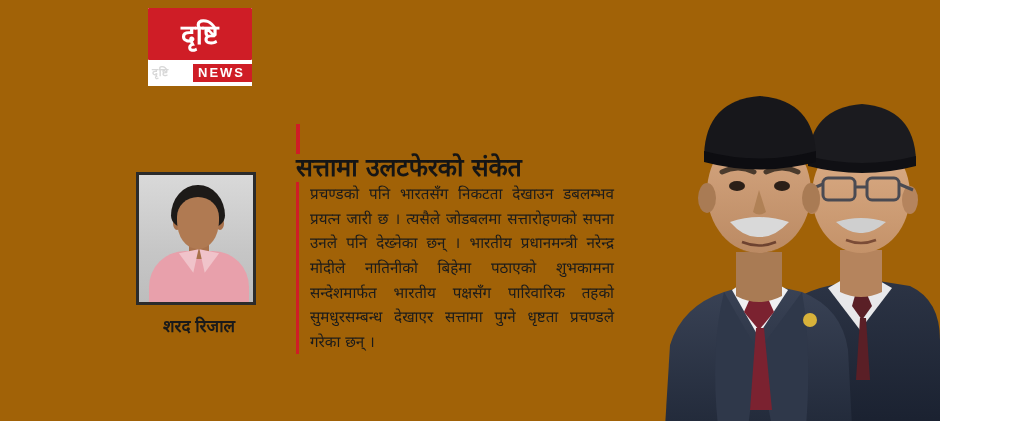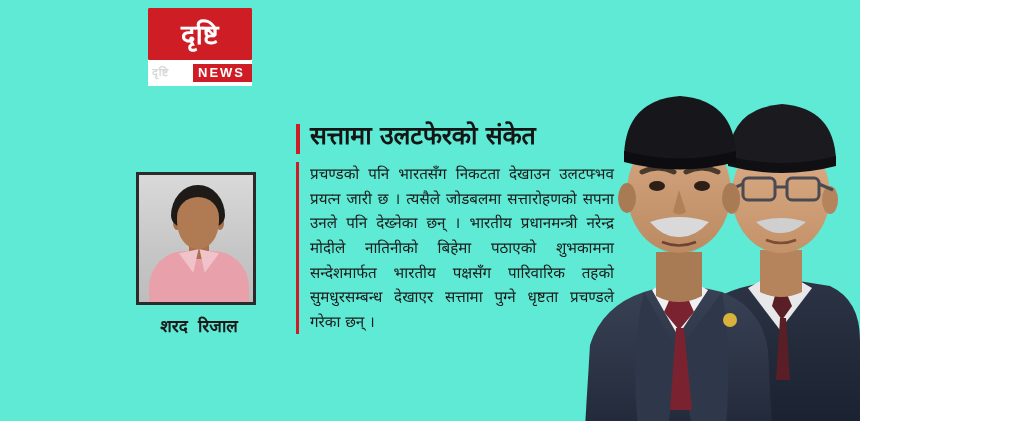--- a/index.html
+++ b/index.html
@@ -5,23 +5,23 @@
   html, body {
     margin: 0;
     padding: 0;
     background: #ffffff;
   }
   body {
     font-family: "Liberation Sans", sans-serif;
   }
   .page {
     position: relative;
-    width: 860px;
+    width: 940px;
     height: 427px;
-    background: #5eead4;
+    background: #a16207;
     overflow: hidden;
   }
 
   
   .logo-block {
     position: absolute;
     left: 148px;
     top: 8px;
     width: 104px;
     height: 78px;
@@ -153,37 +153,37 @@
   .photo-collar-r {
     left: 58px;
     border-width: 22px 10px 0 10px;
     border-color: #f0c3ca transparent transparent transparent;
     transform: rotate(12deg);
   }
   .author-name {
     margin-top: 9px;
     width: 126px;
     text-align: center;
-    font-family: Liberation Mono, monospace;
+    font-family: Liberation Sans, sans-serif;
     font-size: 17px;
     color: #1a1a1a;
     font-weight: 600;
   }
 
   
   .article {
     position: absolute;
     left: 296px;
     top: 122px;
     width: 318px;
   }
   .headline-row {
     display: flex;
     align-items: flex-start;
-    margin-bottom: 8px;
+    flex-direction: column;
   }
   .headline-rule {
     width: 4px;
     height: 30px;
     background: #cf1d26;
     margin-right: 10px;
     flex: 0 0 auto;
     margin-top: 2px;
   }
   .headline {
@@ -263,21 +263,21 @@
     <div class="author-name">शरद रिजाल</div>
   </div>
 
   <div class="article">
     <div class="headline-row">
       <div class="headline-rule"></div>
       <div class="headline">सत्तामा उलटफेरको संकेत</div>
     </div>
     <div class="body-row">
       <div class="body-rule"></div>
-      <div class="body-text">प्रचण्डको पनि भारतसँग निकटता देखाउन उलटफ्भव प्रयत्न जारी छ । त्यसैले जोडबलमा सत्तारोहणको सपना उनले पनि देख्नेका छन् । भारतीय प्रधानमन्त्री नरेन्द्र मोदीले नातिनीको बिहेमा पठाएको शुभकामना सन्देशमार्फत भारतीय पक्षसँग पारिवारिक तहको सुमधुरसम्बन्ध देखाएर सत्तामा पुग्ने धृष्टता प्रचण्डले गरेका छन् ।</div>
+      <div class="body-text">प्रचण्डको पनि भारतसँग निकटता देखाउन डबलम्भव प्रयत्न जारी छ । त्यसैले जोडबलमा सत्तारोहणको सपना उनले पनि देख्नेका छन् । भारतीय प्रधानमन्त्री नरेन्द्र मोदीले नातिनीको बिहेमा पठाएको शुभकामना सन्देशमार्फत भारतीय पक्षसँग पारिवारिक तहको सुमधुरसम्बन्ध देखाएर सत्तामा पुग्ने धृष्टता प्रचण्डले गरेका छन् ।</div>
     </div>
   </div>
 
   <div class="people">
     <svg width="430" height="427" viewBox="0 0 430 427" xmlns="http://www.w3.org/2000/svg">
       <defs>
         <linearGradient id="suitA" x1="0" y1="0" x2="0" y2="1">
           <stop offset="0%" stop-color="#3a4356"></stop>
           <stop offset="100%" stop-color="#222a3a"></stop>
         </linearGradient>

